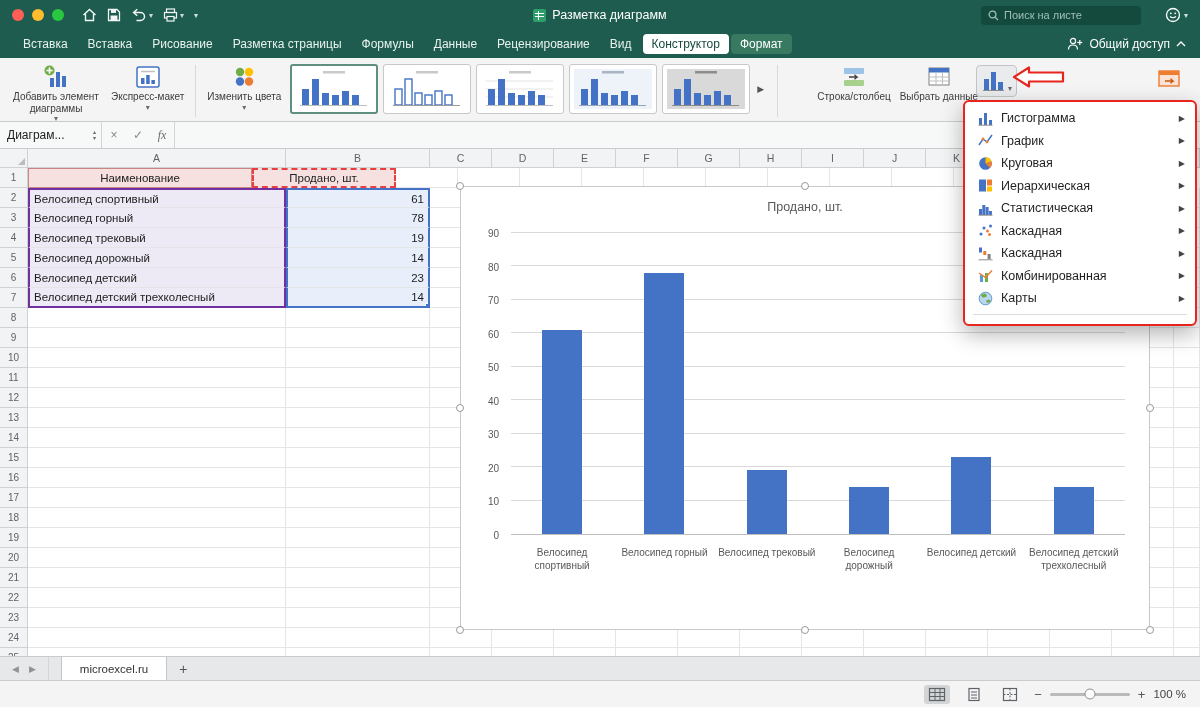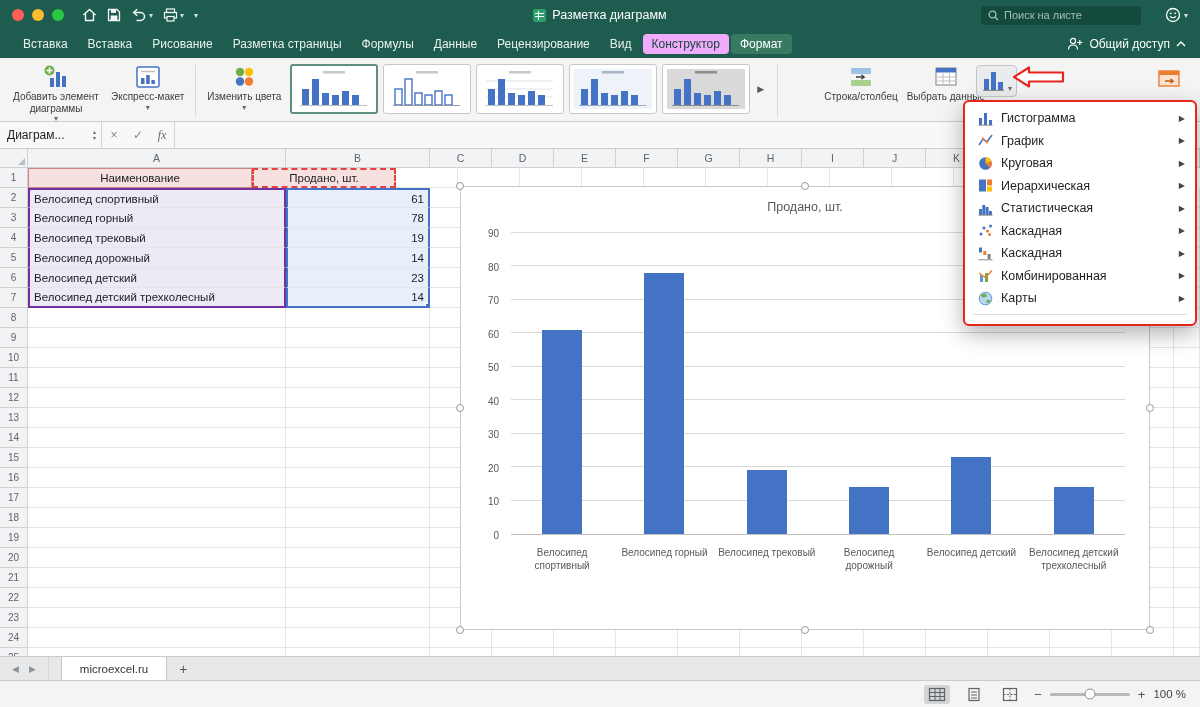--- a/index.html
+++ b/index.html
@@ -18,21 +18,21 @@
   .doc-ic::after { content:""; position:absolute; inset:2px; background:
       linear-gradient(#fff,#fff) 0 33%/100% 1px no-repeat,
       linear-gradient(#fff,#fff) 0 66%/100% 1px no-repeat,
       linear-gradient(#fff,#fff) 33% 0/1px 100% no-repeat; }
   .searchbox { margin-left:auto; width:160px; height:19px; background:#14493d; border-radius:4px; display:flex; align-items:center; gap:5px; padding:0 7px; font-size:11px; color:#9fc0b6; }
   .smiley { margin-left:14px; display:flex; align-items:center; gap:3px; }
 
   
   .tabbar { height:28px; background:#1d5c4e; display:flex; align-items:center; padding:0 14px; gap:2px; }
   .tab { color:#e9f2ee; font-size:12px; padding:3px 9px; border-radius:4px; white-space:nowrap; cursor:default; }
-  .tab.active { background:#f0abfc; color:#17493d; }
+  .tab.active { background:#ffffff; color:#17493d; }
   .tab.contextual { background:#377961; color:#fff; }
   .share { margin-left:auto; display:flex; align-items:center; gap:6px; color:#fff; font-size:12px; }
 
   
   .ribbon { position:relative; height:64px; background:#f4f4f5; border-bottom:1px solid #c9cbcd; display:flex; align-items:flex-start; padding:5px 10px 2px; gap:9px; }
   .rb { display:flex; flex-direction:column; align-items:center; font-size:10px; color:#3c3c3c; text-align:center; line-height:1.15; }
   .rb .ric { height:28px; display:flex; align-items:center; justify-content:center; }
   .rb .rlab { max-width:92px; }
   .rcaret { font-size:8px; color:#6b6b6b; }
   .rdiv { width:1px; align-self:stretch; background:#d7d9db; margin:2px 2px; }
@@ -324,21 +324,21 @@
               <rect x="59" y="28" width="7" height="10"></rect>
             </g>
             <line x1="7" y1="38.5" x2="74" y2="38.5" stroke="#8c8c8c"></line>
           </svg>
       </div>
       <span class="gal-more">▶</span>
     </div>
 
     <div class="rdiv"></div>
 
-    <div class="rb" style="margin-left:35px;">
+    <div class="rb" style="margin-left:28px;">
       <div class="ric">
         <svg width="26" height="24" viewBox="0 0 26 24">
             <rect x="3" y="3" width="20" height="6" rx="1" fill="#9dc3e6"></rect>
             <rect x="3" y="15" width="20" height="6" rx="1" fill="#a9d18e"></rect>
             <path d="M8 12 h8 l-2.5 -2.2 M16 12 l-2.5 2.2" fill="none" stroke="#404040" stroke-width="1.3"></path>
           </svg>
       </div>
       <span class="rlab">Строка/столбец</span>
     </div>
 

